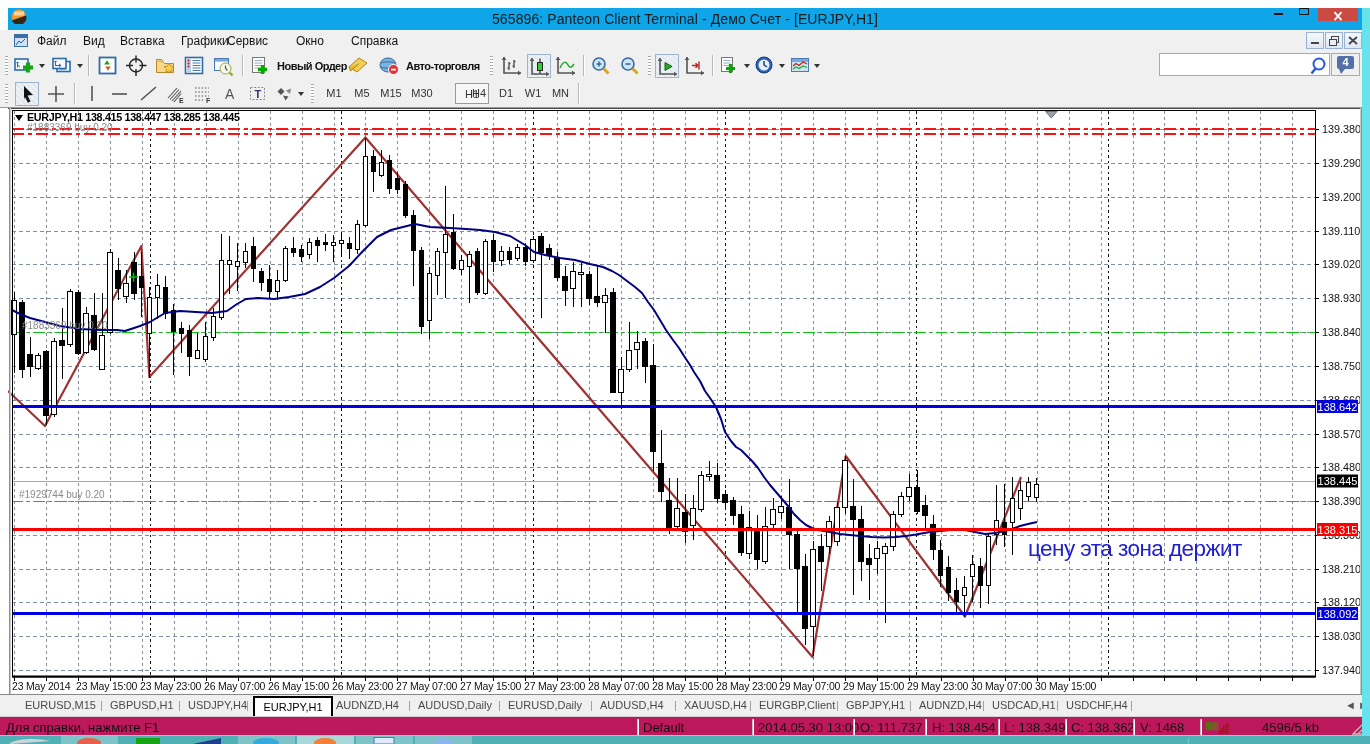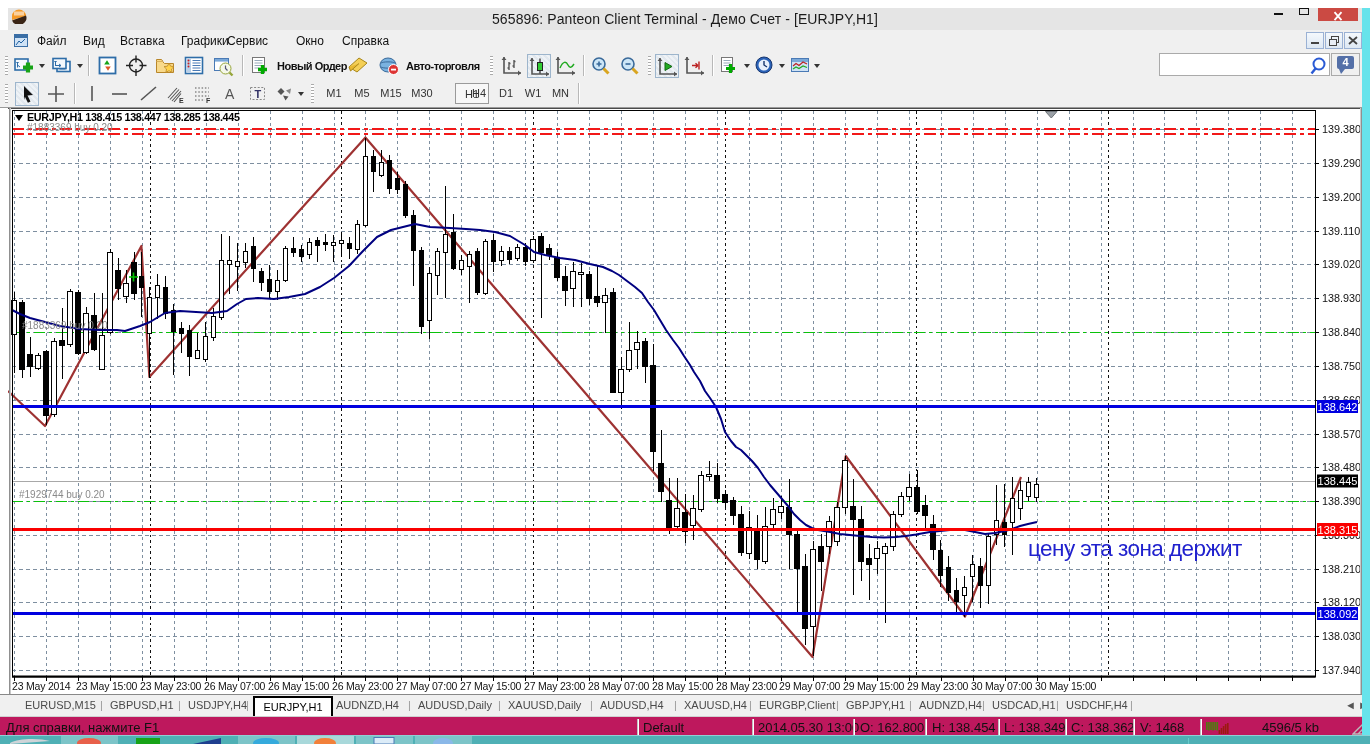--- a/index.html
+++ b/index.html
@@ -1,18 +1,18 @@
 <!DOCTYPE html>
 <html><head><meta charset="utf-8"><title>terminal</title>
 <style>
 *{margin:0;padding:0;box-sizing:border-box}
 html,body{width:1370px;height:744px;overflow:hidden}
 body{font-family:"Liberation Sans",sans-serif;background:#fff;position:relative}
 .abs{position:absolute}
-.titlebar{left:8px;top:8px;width:1354px;height:22px;background:#e5e5e5}
+.titlebar{left:8px;top:8px;width:1354px;height:22px;background:#0ea5e9}
 .titletext{width:100%;text-align:center;font-size:14px;color:#1a1a1a;margin-top:3px;letter-spacing:0.1px}
 .rightborder{right:0;top:8px;width:8px;height:727px;background:#67e3eb;z-index:6}
 .menubar{left:0;top:30px;width:1362px;height:22px;background:#f0f0f0}
 .menuitem{position:absolute;top:4px;font-size:12px;color:#111}
 .toolbar1{left:0;top:52px;width:1362px;height:28px;background:#f0f0f0}
 .toolbar2{left:0;top:80px;width:1362px;height:28px;background:#f0f0f0;border-bottom:1px solid #9a9a9a}
 .grip{position:absolute;top:4px;width:3px;height:19px;background-image:repeating-linear-gradient(#aaa 0 1px,#fff 1px 3px)}
 .tsep{position:absolute;top:3px;width:1px;height:21px;background:#b8b8b8;box-shadow:1px 0 0 #fff}
 .tbtn{position:absolute;width:24px;height:24px;top:2px}
 .pressed{background:#e8e8e8;border:1px solid #9db5cc;background-image:repeating-linear-gradient(45deg,#eef2f6 0 2px,#e2e8ee 2px 4px)}
@@ -128,21 +128,21 @@
       <svg width="12" height="9" style="position:absolute;left:0;top:3px">
         <path d="M1 7l3-4 2 2 4-4" stroke="#2060a0" stroke-width="1" fill="none"></path>
       </svg>
     </div>
     <div class="menuitem" style="left:37px">Файл</div>
     <div class="menuitem" style="left:83px">Вид</div>
     <div class="menuitem" style="left:120px">Вставка</div>
     <div class="menuitem" style="left:181px">Графики</div>
     <div class="menuitem" style="left:227px">Сервис</div>
     <div class="menuitem" style="left:296px">Окно</div>
-    <div class="menuitem" style="left:342px">Справка</div>
+    <div class="menuitem" style="left:351px">Справка</div>
     <div class="mdibtn" style="left:1306px"><svg width="16" height="15">
         <path d="M4 10h8" stroke="#444" stroke-width="2"></path>
       </svg></div>
     <div class="mdibtn" style="left:1325px"><svg width="16" height="15">
         <rect x="5.5" y="3.5" width="7" height="6" fill="none" stroke="#444"></rect>
         <rect x="3.5" y="6.5" width="7" height="6" fill="#e8eef6" stroke="#444"></rect>
       </svg></div>
     <div class="mdibtn" style="left:1344px"><svg width="16" height="15">
         <path d="M4 4l8 7M12 4l-8 7" stroke="#444" stroke-width="1.8"></path>
       </svg></div>
@@ -329,21 +329,21 @@
     <div class="tfbtn" style="left:520px;width:26px">W1</div>
     <div class="tfbtn" style="left:548px;width:25px">MN</div>
     <div class="tsep" style="left:578px"></div>
   </div>
 <div class="tabbar abs">
     <div class="tab" style="left:25px">EURUSD,M15</div>
     <div class="tab" style="left:110px">GBPUSD,H1</div>
     <div class="tab" style="left:188px">USDJPY,H4</div>
     <div class="tab" style="left:336px">AUDNZD,H4</div>
     <div class="tab" style="left:418px">AUDUSD,Daily</div>
-    <div class="tab" style="left:508px">XAUUSD,Daily</div>
+    <div class="tab" style="left:508px">EURUSD,Daily</div>
     <div class="tab" style="left:600px">AUDUSD,H4</div>
     <div class="tab" style="left:684px">XAUUSD,H4</div>
     <div class="tab" style="left:759px">EURGBP,Client</div>
     <div class="tab" style="left:846px">GBPJPY,H1</div>
     <div class="tab" style="left:919px">AUDNZD,H4</div>
     <div class="tab" style="left:992px">USDCAD,H1</div>
     <div class="tab" style="left:1066px">USDCHF,H4</div>
     <div class="tabsep" style="left:100px">|</div>
     <div class="tabsep" style="left:178px">|</div>
     <div class="tabsep" style="left:246px">|</div>
@@ -358,21 +358,21 @@
     <div class="tabsep" style="left:1056px">|</div>
     <div class="tabsep" style="left:1130px">|</div>
     <div class="tabsel" style="left:253px;width:80px">EURJPY,H1</div>
     <div class="tab" style="left:1345px;color:#555">◄</div>
     <div class="tab" style="left:1358px;color:#555">►</div>
   </div>
 <div class="statusbar abs">
     <div class="sfield" style="left:6px">Для справки, нажмите F1</div>
     <div class="sfield" style="left:643px">Default</div>
     <div class="sfield" style="left:758px">2014.05.30 13:00</div>
-    <div class="sfield" style="left:860px">O: 162.800</div>
+    <div class="sfield" style="left:860px">O: 111.737</div>
     <div class="sfield" style="left:932px">H: 138.454</div>
     <div class="sfield" style="left:1004px">L: 138.349</div>
     <div class="sfield" style="left:1071px">C: 138.362</div>
     <div class="sfield" style="left:1140px">V: 1468</div>
     <div class="ssep" style="left:637px"></div>
     <div class="ssep" style="left:752px"></div>
     <div class="ssep" style="left:853px"></div>
     <div class="ssep" style="left:925px"></div>
     <div class="ssep" style="left:998px"></div>
     <div class="ssep" style="left:1065px"></div>

